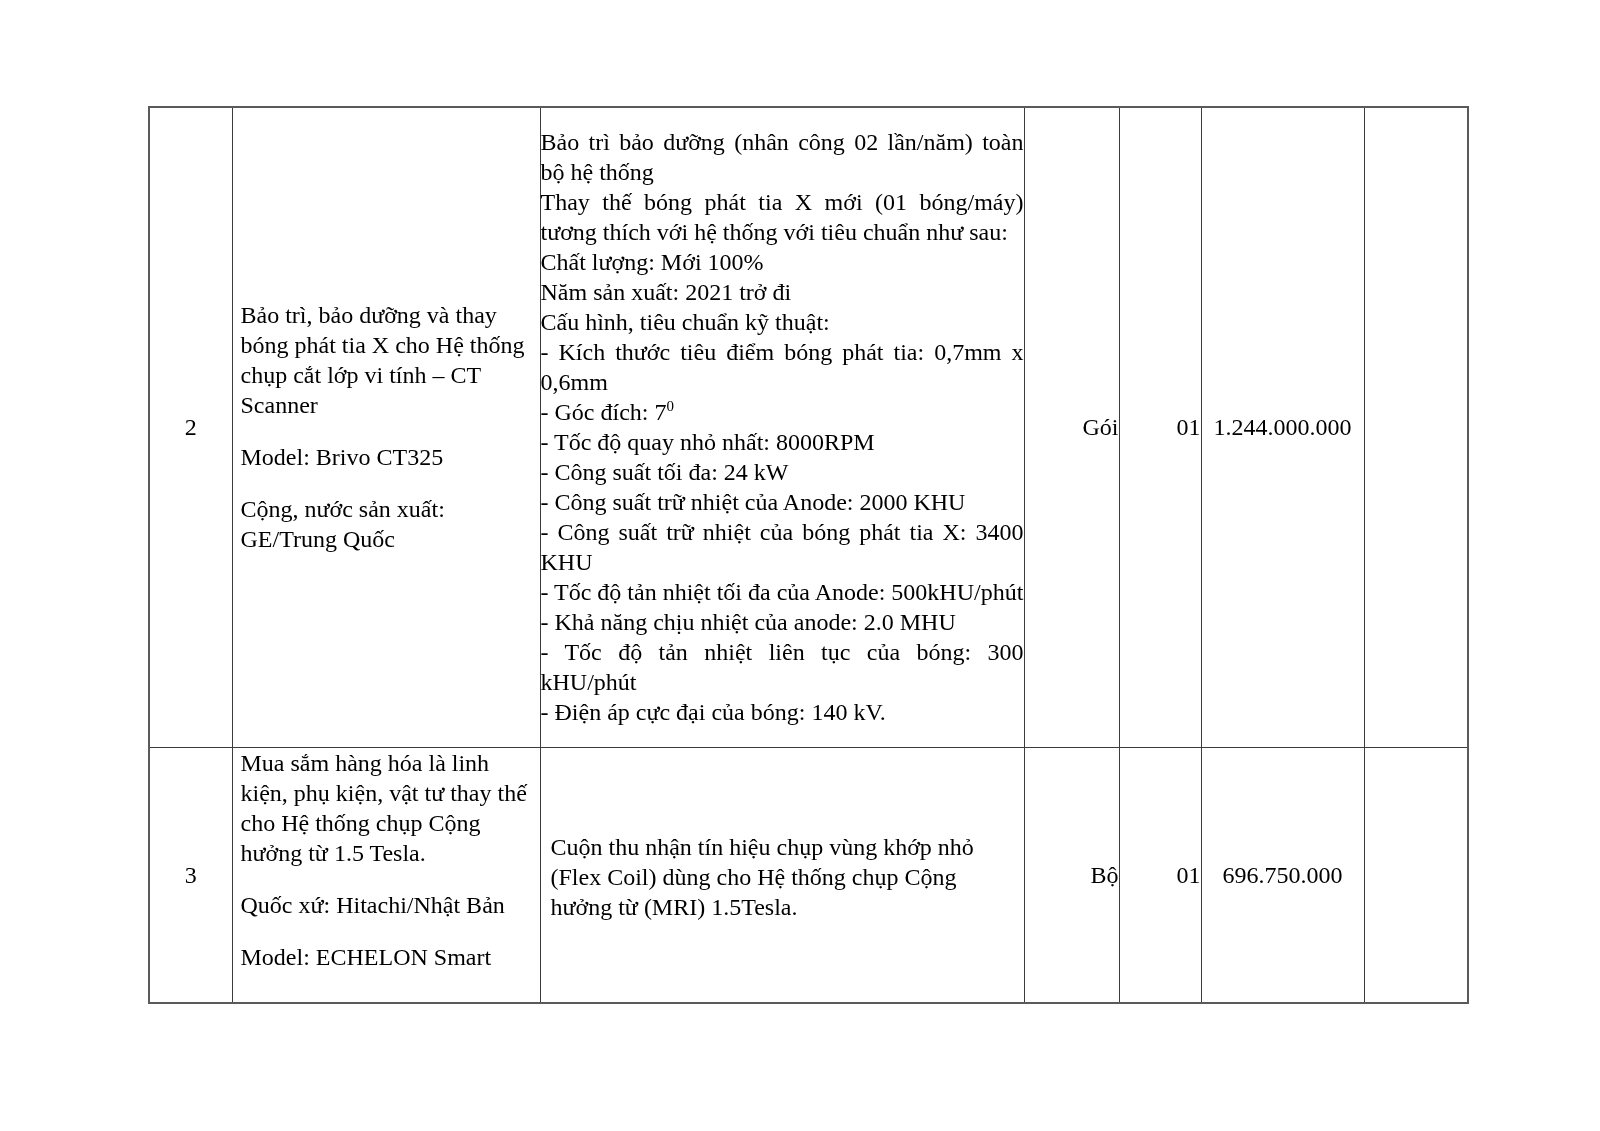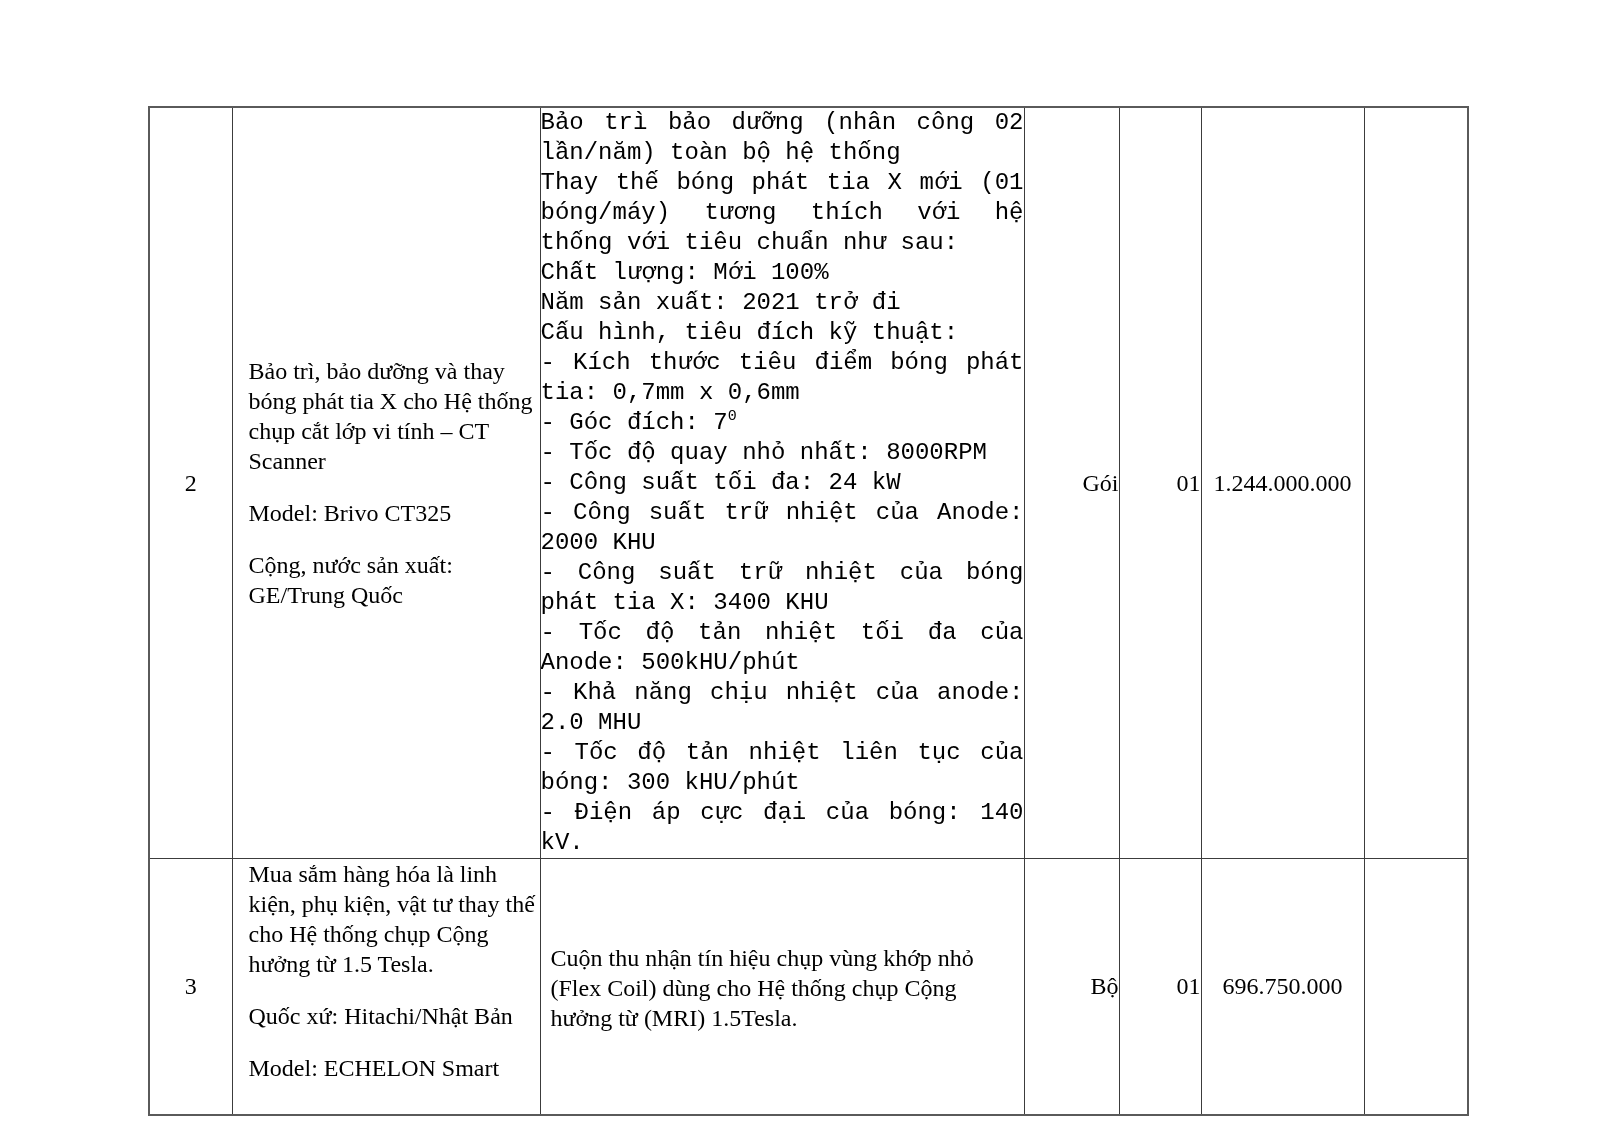--- a/index.html
+++ b/index.html
@@ -33,25 +33,25 @@
     overflow: hidden;
     word-wrap: break-word;
   }
   tr.row-2 { height: 640px; }
   tr.row-3 { height: 256px; }
 
   td.c-stt { text-align: center; }
 
   td.c-item { padding: 6px 8px; vertical-align: middle; }
   tr.row-3 td.c-item { vertical-align: top; }
-  .para { margin: 0 0 22px 16px; text-align: left; }
+  .para { margin: 0 0 22px 8px; text-align: left; }
   .para:last-child { margin-bottom: 0; }
 
   td.c-spec { vertical-align: top; padding: 5px 15px 5px 8px; }
-  .spec-line { text-align: justify; font-family: Liberation Mono, monospace; }
+  .spec-line { text-align: justify; }
   .spec-line sup {
     font-size: 15px;
     line-height: 0;
     vertical-align: super;
   }
 
   tr.row-3 td.c-desc { vertical-align: middle; padding: 4px 14px 0 10px; text-align: left; }
 
   td.c-unit, td.c-qty { text-align: right; }
   td.c-price { text-align: center; font-weight: normal; }
@@ -77,21 +77,21 @@
     <td class="c-item">
       <div class="para">Bảo trì, bảo dưỡng và thay bóng phát tia X cho Hệ thống chụp cắt lớp vi tính – CT Scanner</div>
       <div class="para">Model: Brivo CT325</div>
       <div class="para">Cộng, nước sản xuất: GE/Trung Quốc</div>
     </td>
     <td class="c-spec">
       <div class="spec-line">Bảo trì bảo dưỡng (nhân công 02 lần/năm) toàn bộ hệ thống</div>
       <div class="spec-line">Thay thế bóng phát tia X mới (01 bóng/máy) tương thích với hệ thống với tiêu chuẩn như sau:</div>
       <div class="spec-line">Chất lượng: Mới 100%</div>
       <div class="spec-line">Năm sản xuất: 2021 trở đi</div>
-      <div class="spec-line">Cấu hình, tiêu đích kỹ thuật:</div>
+      <div class="spec-line">Cấu hình, tiêu chuẩn kỹ thuật:</div>
       <div class="spec-line">- Kích thước tiêu điểm bóng phát tia: 0,7mm x 0,6mm</div>
       <div class="spec-line"><span>- Góc đích: 7</span><sup>0</sup></div>
       <div class="spec-line">- Tốc độ quay nhỏ nhất: 8000RPM</div>
       <div class="spec-line">- Công suất tối đa: 24 kW</div>
       <div class="spec-line">- Công suất trữ nhiệt của Anode: 2000 KHU</div>
       <div class="spec-line">- Công suất trữ nhiệt của bóng phát tia X: 3400 KHU</div>
       <div class="spec-line">- Tốc độ tản nhiệt tối đa của Anode: 500kHU/phút</div>
       <div class="spec-line">- Khả năng chịu nhiệt của anode: 2.0 MHU</div>
       <div class="spec-line">- Tốc độ tản nhiệt liên tục của bóng: 300 kHU/phút</div>
       <div class="spec-line">- Điện áp cực đại của bóng: 140 kV.</div>

